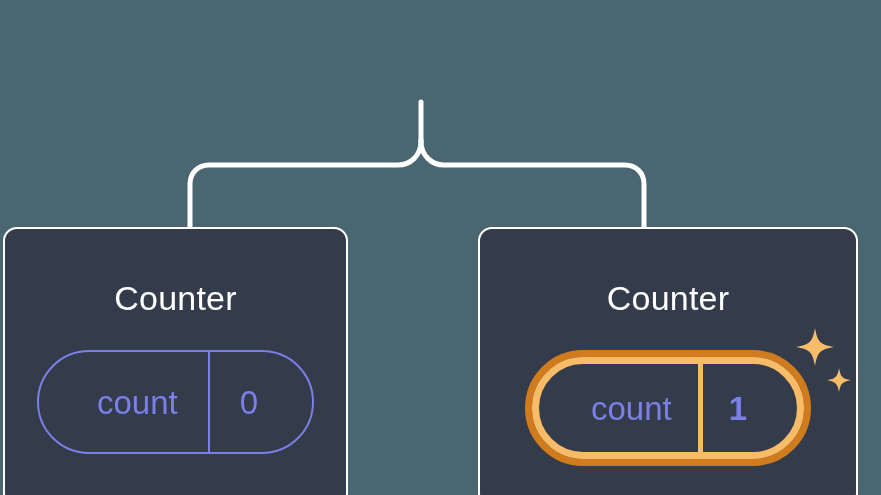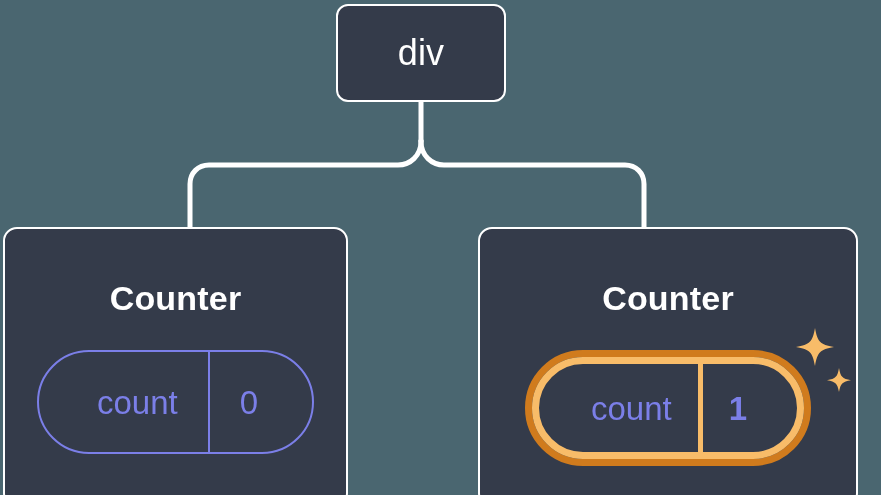--- a/index.html
+++ b/index.html
@@ -68,21 +68,21 @@
   }
   #node-counter-right {
     left: 478px;
     top: 227px;
     width: 380px;
     height: 280px;
   }
   .node-title {
     color: #ffffff;
     font-size: 34px;
-    font-weight: 700;
+    font-weight: 400;
     line-height: 1;
     margin-top: 52px;
     letter-spacing: 0.2px;
   }
 
   
   .pill-wrap {
     position: relative;
     margin-top: 35px;
     display: flex;
@@ -171,23 +171,20 @@
   <svg id="connectors" viewBox="0 0 881 495" width="881" height="495" fill="none" xmlns="http://www.w3.org/2000/svg">
 
     <path d="M421 102 L421 141" stroke="#ffffff" stroke-width="5" stroke-linecap="round"></path>
 
     <path d="M421 141 C421 156, 410 165, 398 165 L209 165
              C198 165, 190 173, 190 184 L190 227" stroke="#ffffff" stroke-width="5" stroke-linecap="round"></path>
     <path d="M421 141 C421 156, 432 165, 444 165 L625 165
              C636 165, 644 173, 644 184 L644 227" stroke="#ffffff" stroke-width="5" stroke-linecap="round"></path>
   </svg>
 
-  <div class="card" id="node-div">
-    <span class="node-title-div">div</span>
-  </div>
 
   <div class="card child-card" id="node-counter-left">
     <span class="node-title">Counter</span>
 
     <div class="pill-wrap">
       <div class="pill pill-plain">
         <div class="pill-cell cell-key">
           <span class="key-text">count</span>
         </div>
         <div class="pill-cell cell-val">

